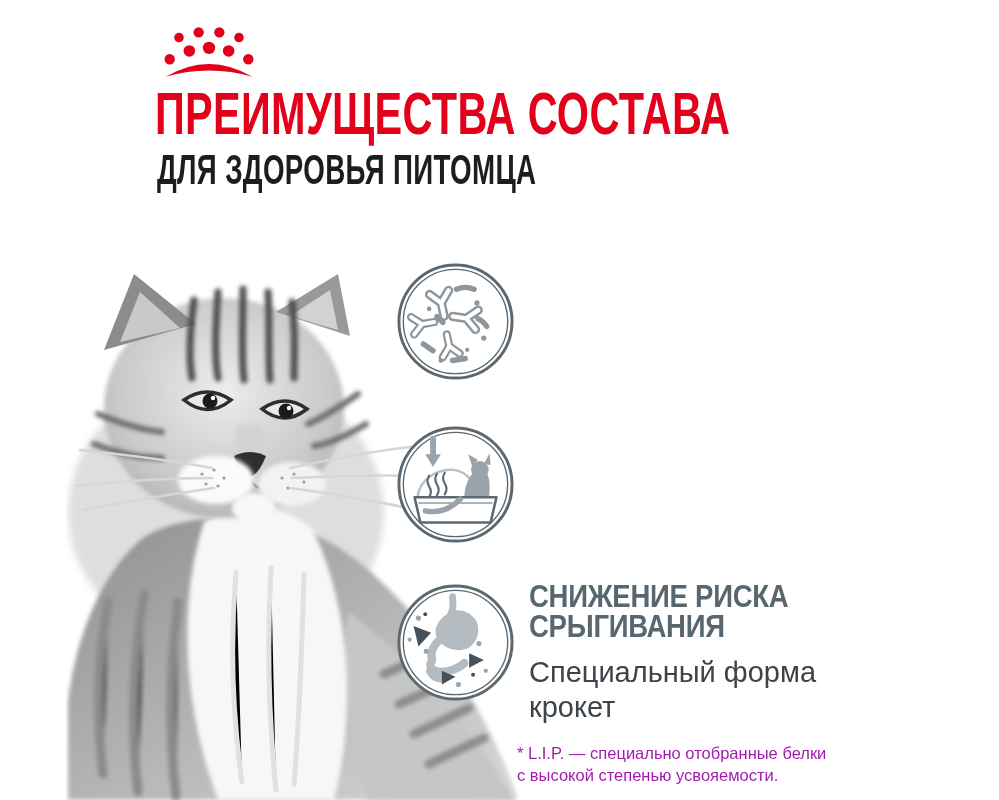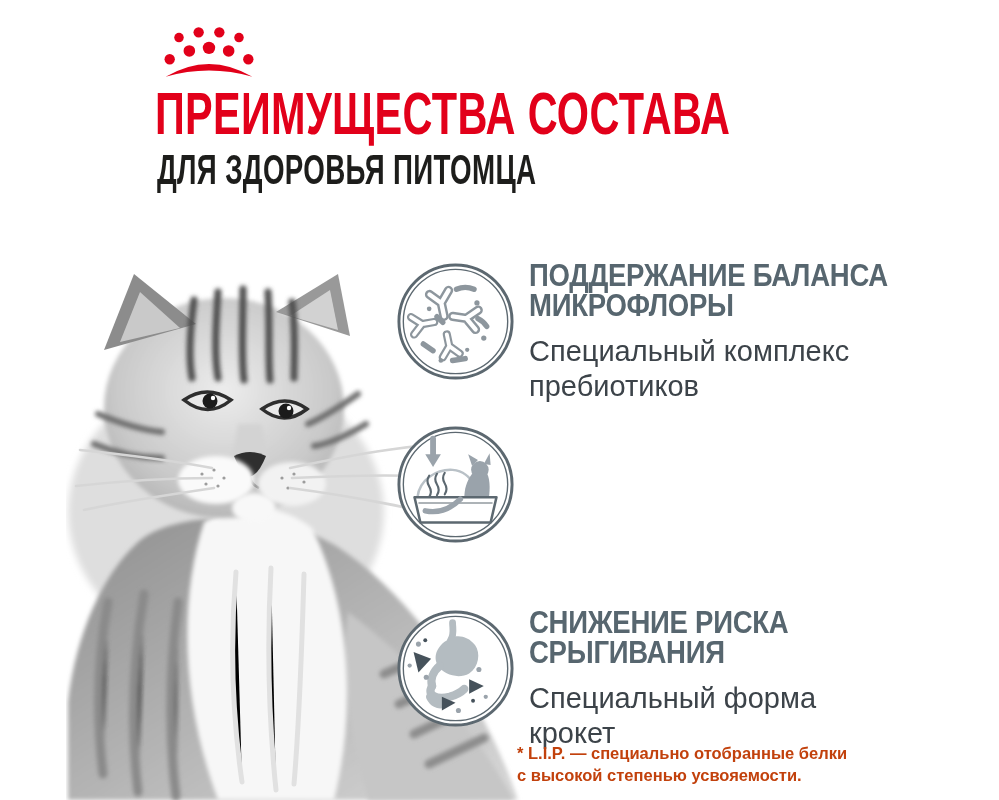--- a/index.html
+++ b/index.html
@@ -26,24 +26,24 @@
   .feature-icon{width:119px;height:119px;flex:0 0 119px;margin-top:6px;}
   .feature-text{margin-left:14px;width:440px;}
   .feature-title{
     font-size:32px;font-weight:bold;color:#57666f;line-height:0.95;
     white-space:pre-line;margin-top:4px;width:max-content;
     transform:scaleX(0.86);transform-origin:left top;letter-spacing:-0.3px;
   }
   .feature-desc{
     font-size:29px;color:#3c4349;line-height:1.2;white-space:pre-line;margin-top:13px;
   }
-  .f1{top:256px;} .f2{top:419px;} .f3{top:603px;}
+  .f1{top:256px;} .f2{top:419px;} .f3{top:577px;}
   .footnote{
     position:absolute;left:517px;top:743px;
-    font-size:16.5px;color:#c2410c;line-height:1.33;white-space:pre-line;font-weight:bold;
+    font-size:16.5px;color:#a21caf;line-height:1.33;white-space:pre-line;
   }
 </style>
 </head>
 <body>
 
 <div class="stage">
 
   <svg class="logo" viewBox="0 0 100 58" aria-hidden="true">
     <g fill="#e2001a">
       <path d="M8,53 Q50,28 92,53 Q50,41 8,53 Z"></path>
@@ -199,26 +199,20 @@
         </g>
       </g>
       <g fill="#8d969d">
         <circle cx="83" cy="42" r="2.7"></circle>
           <circle cx="34" cy="48" r="2.4"></circle>
         <circle cx="90" cy="78" r="2.7"></circle>
           <circle cx="46" cy="101" r="2.4"></circle>
           <circle cx="73" cy="90" r="2.2"></circle>
       </g>
     </svg>
-    <div class="feature-text">
-      <div class="feature-title">ПОДДЕРЖАНИЕ БАЛАНСА
-МИКРОФЛОРЫ</div>
-      <div class="feature-desc">Специальный комплекс
-пребиотиков</div>
-    </div>
   </div>
 
   <div class="feature f2">
     <svg class="feature-icon" viewBox="0 0 122 122" aria-hidden="true">
       <circle cx="61" cy="61" r="58" fill="#ffffff" stroke="#5c6870" stroke-width="3"></circle>
       <circle cx="61" cy="61" r="53.5" fill="none" stroke="#5c6870" stroke-width="1.4"></circle>
 
       <line x1="38" y1="14" x2="38" y2="31" stroke="#9aa3ab" stroke-width="6" stroke-linecap="round"></line>
       <polygon points="30,30 46,30 38,43" fill="#9aa3ab"></polygon>
 

